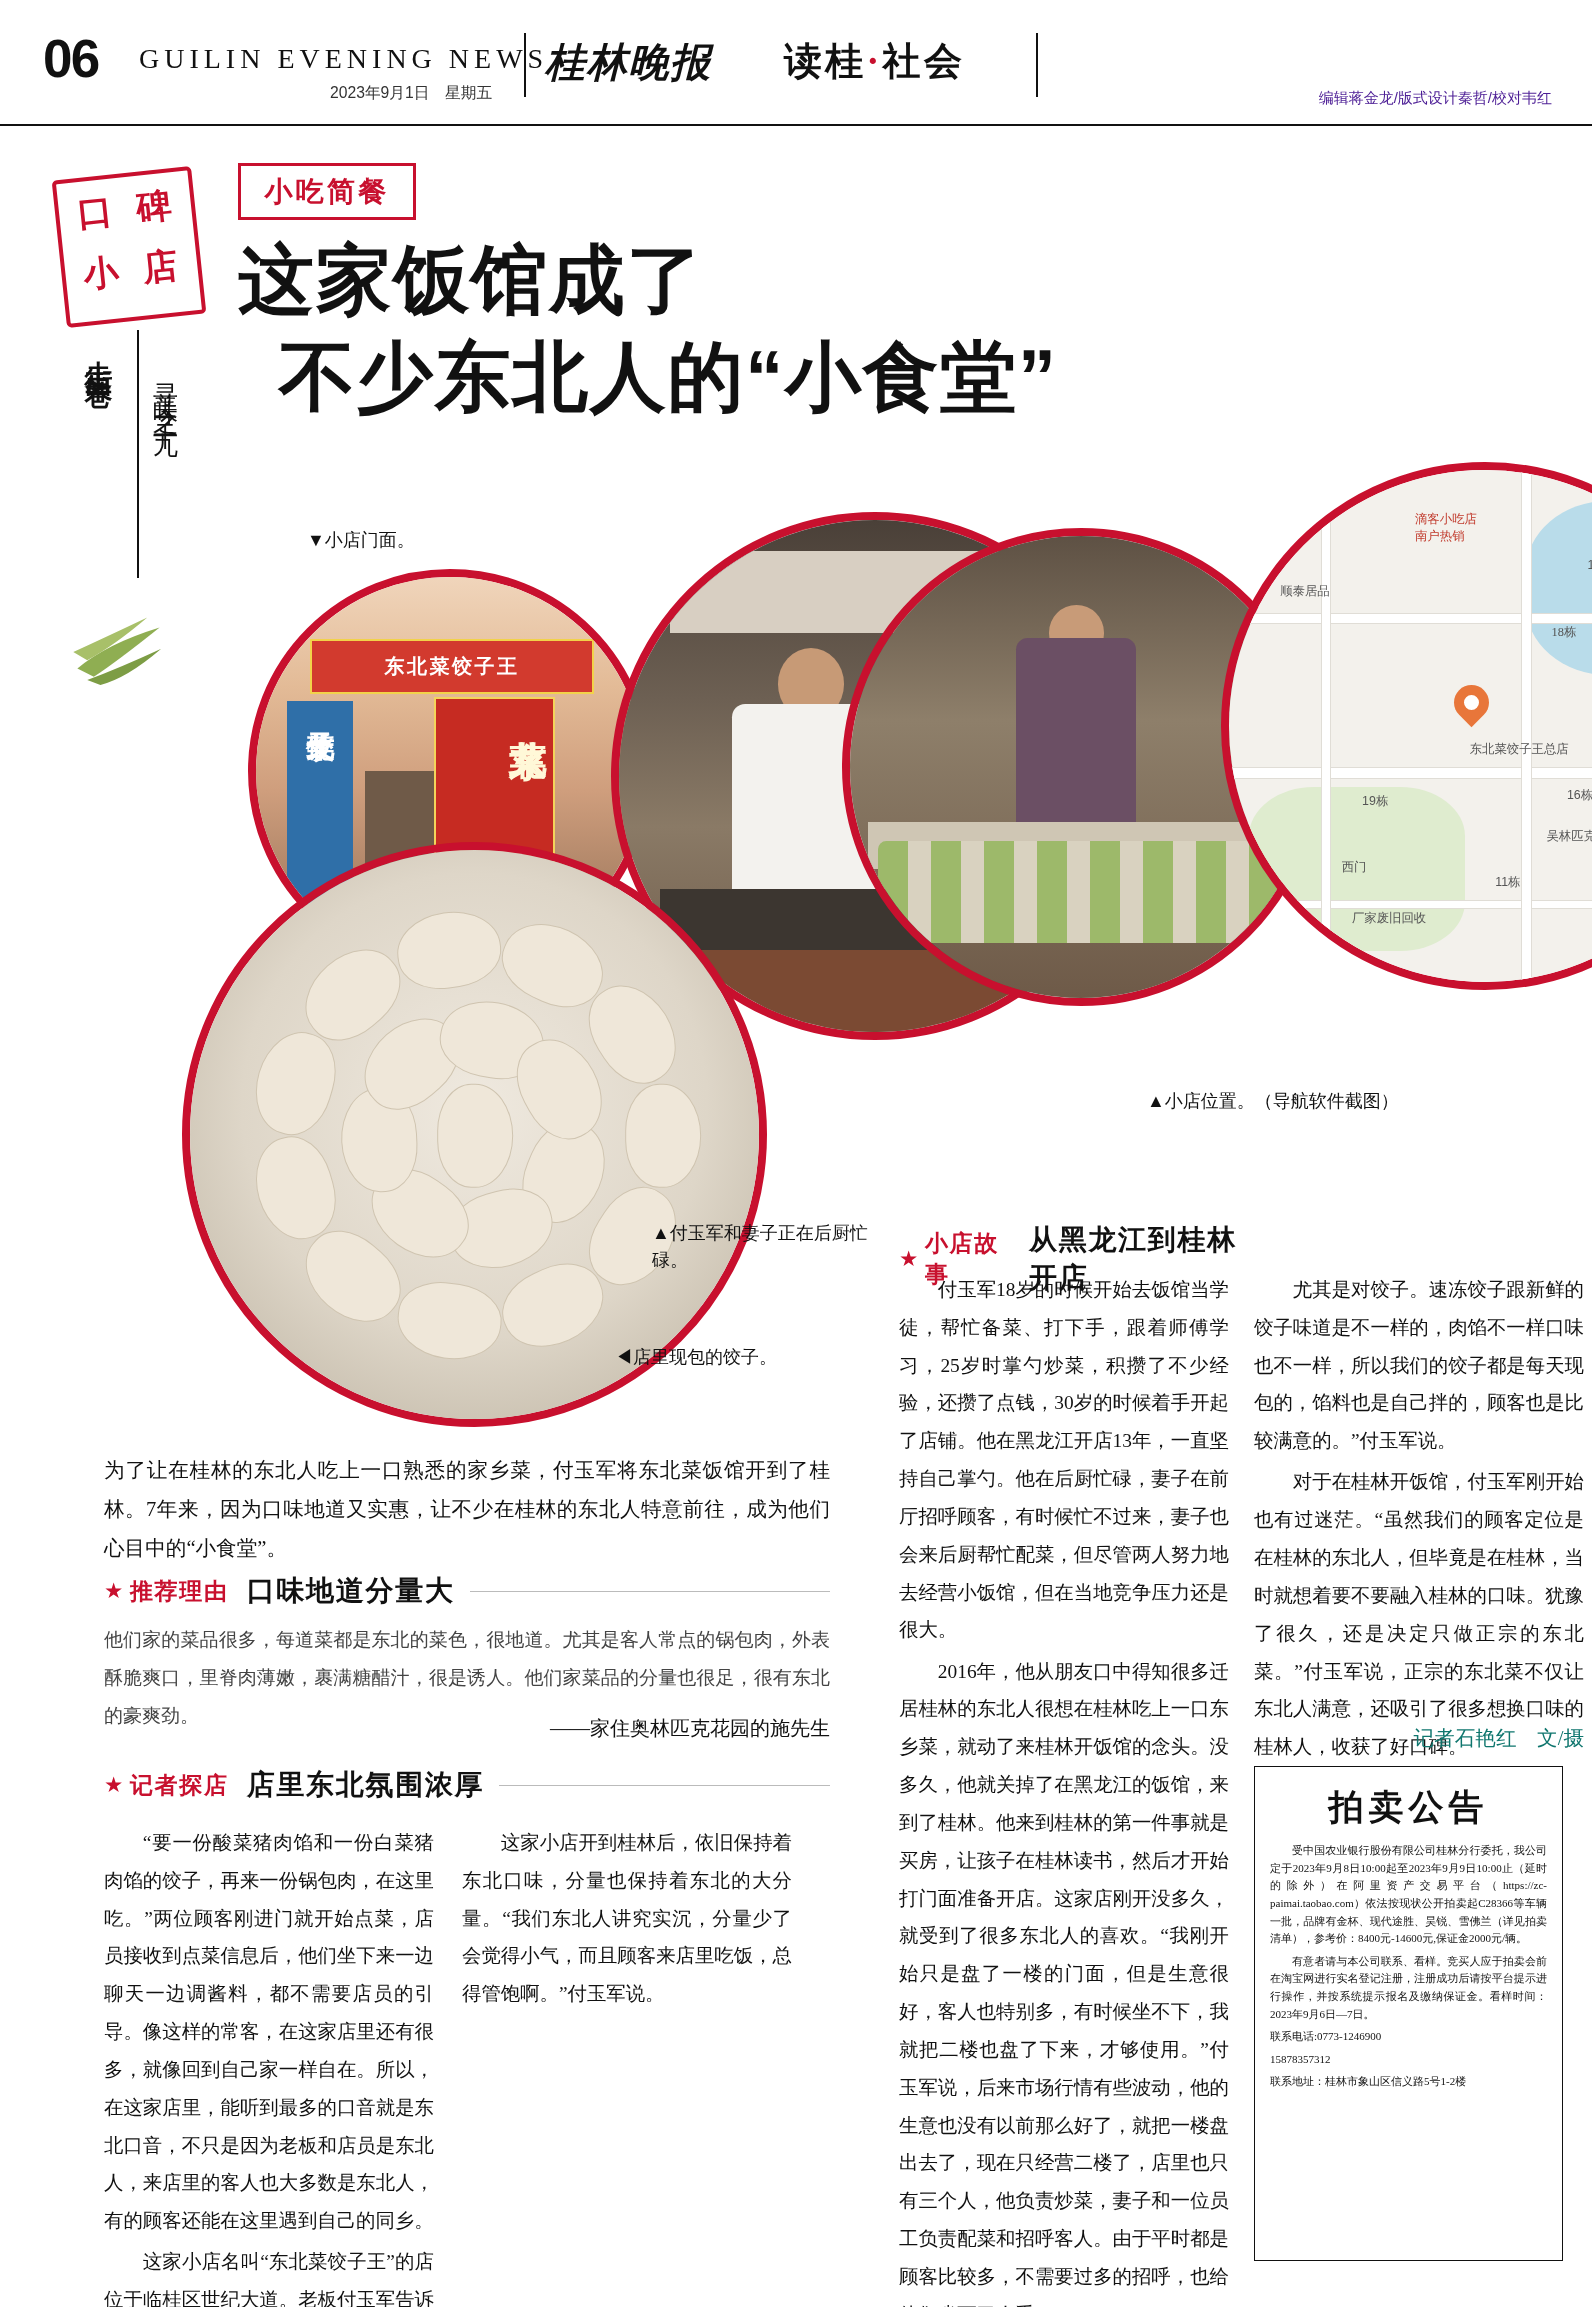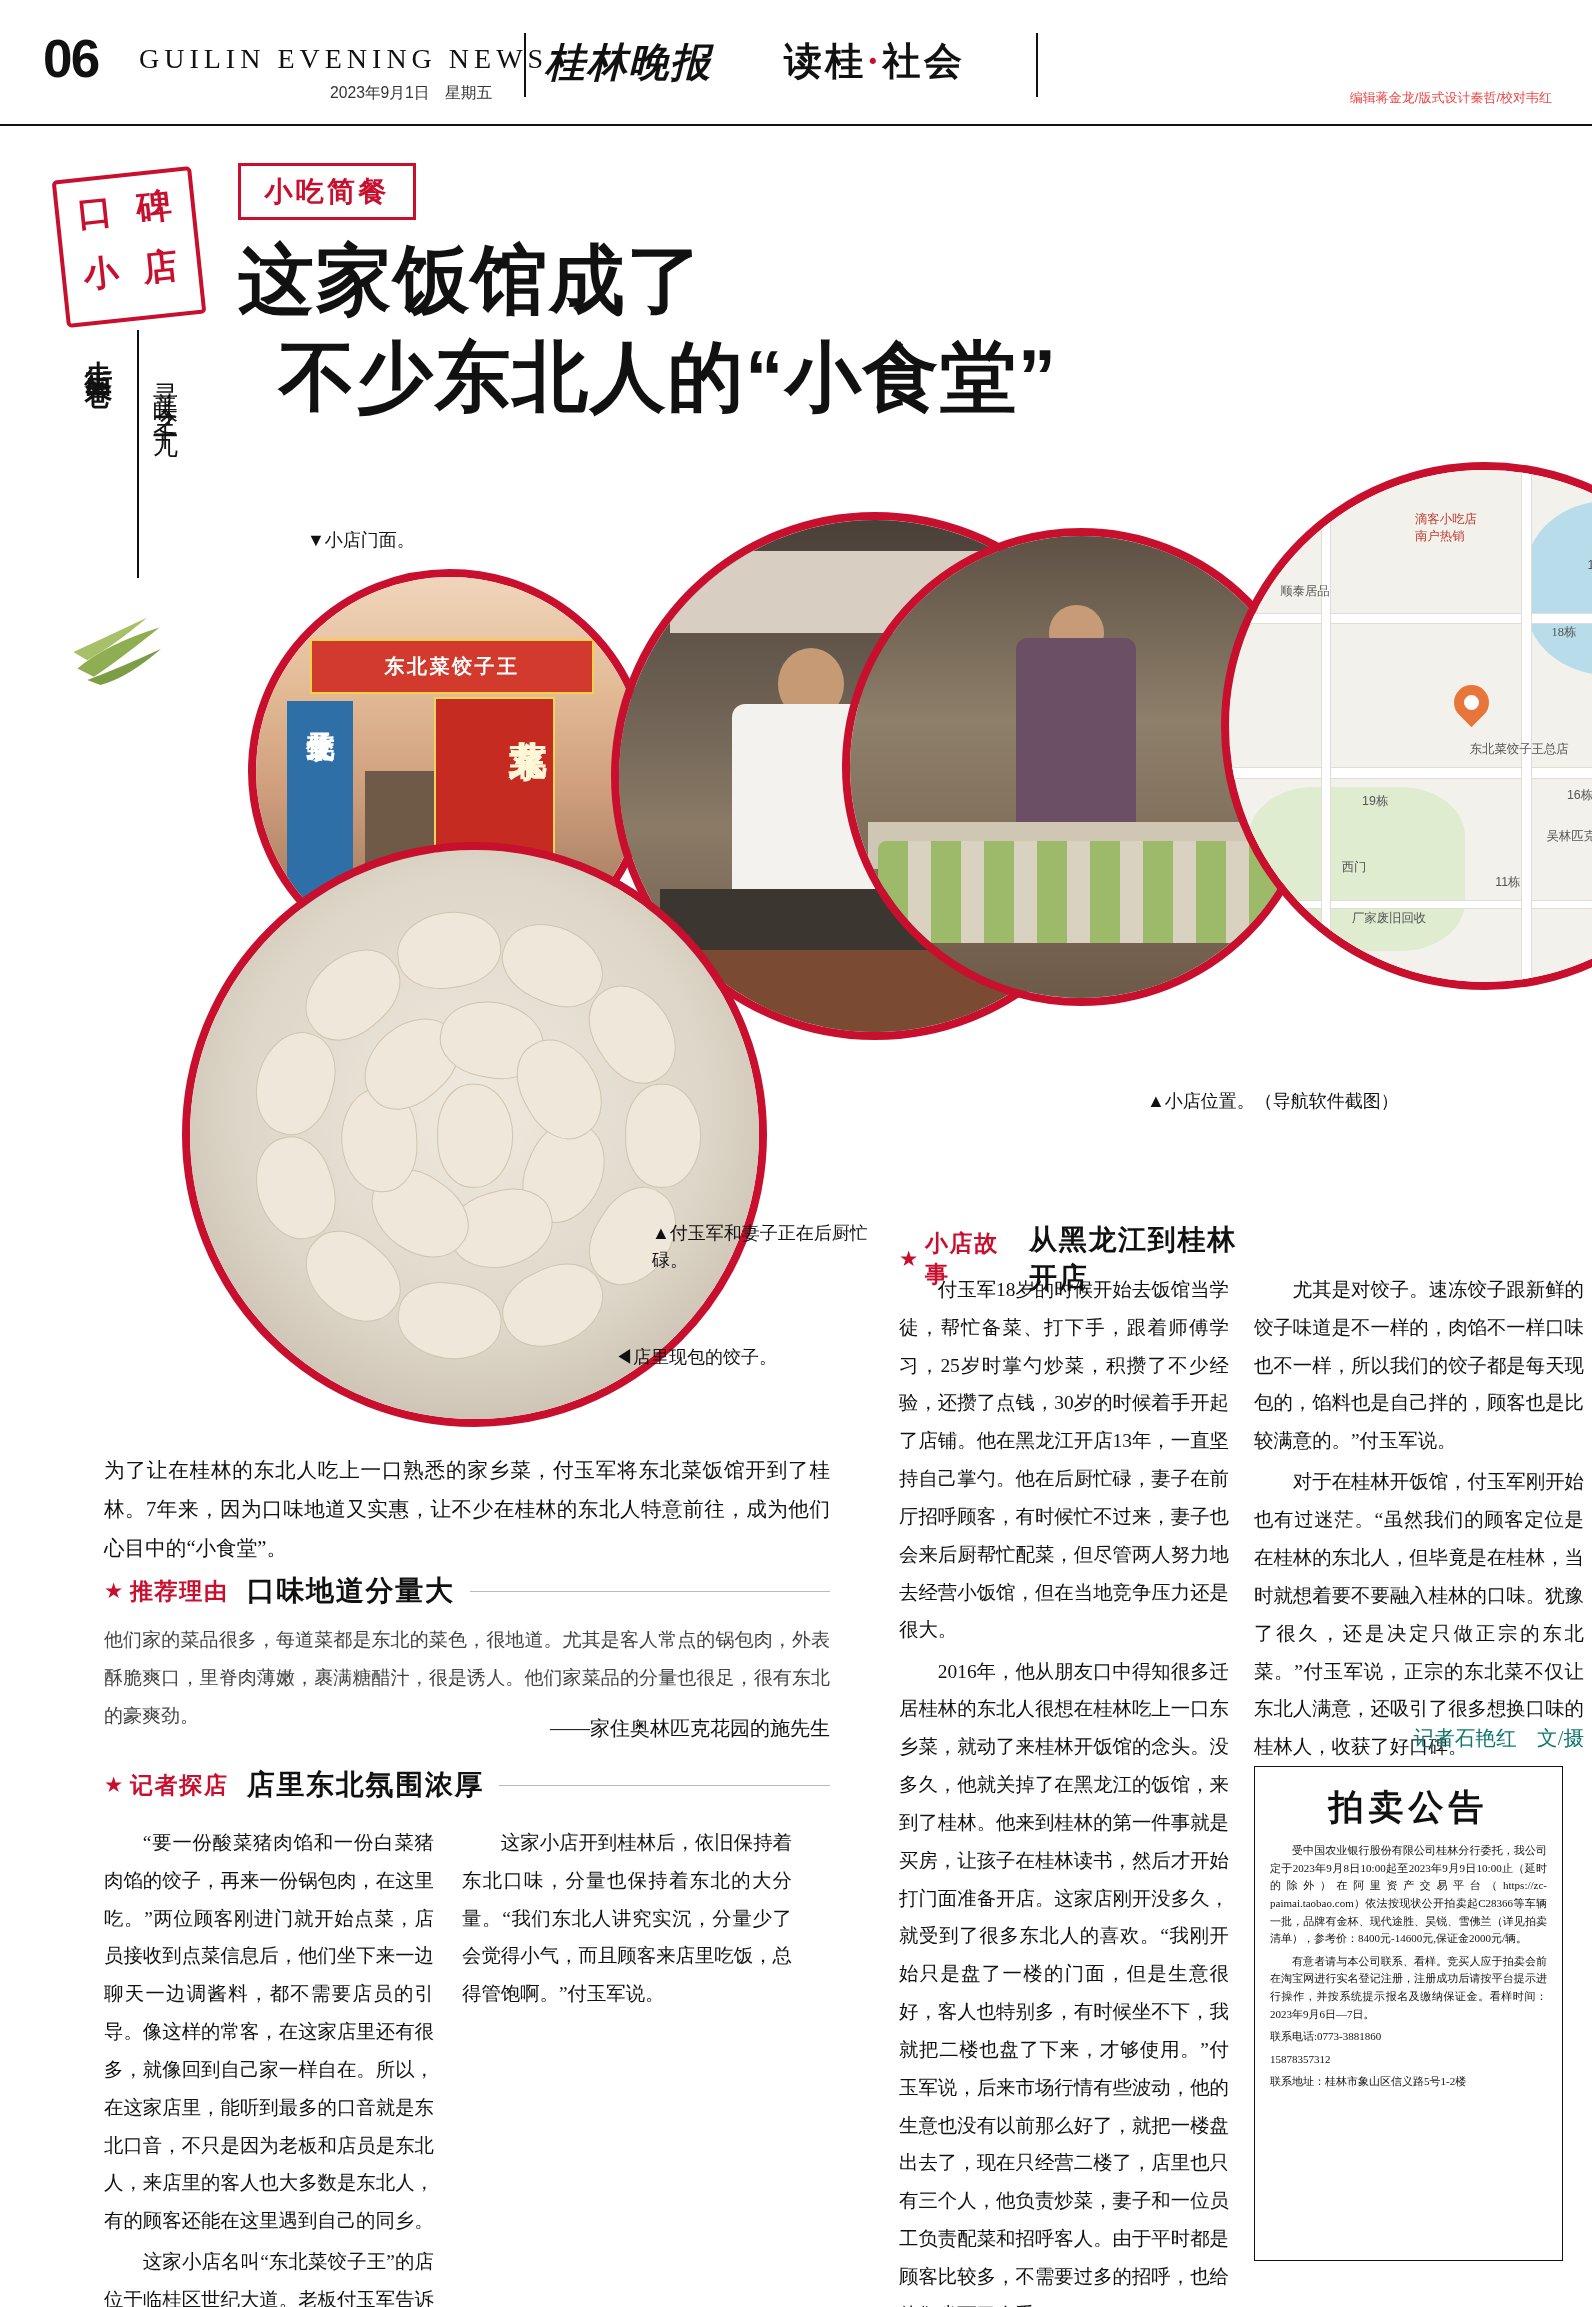--- a/index.html
+++ b/index.html
@@ -47,21 +47,21 @@
     font-family:"Liberation Serif",serif;
     font-weight:bold;font-size:38px;letter-spacing:3.3px;color:#111;
   }
   .mh-sec .red{color:#c8102e;}
   .mh-sep2{
     position:absolute;left:1036px;top:33px;width:1.7px;height:64px;background:#111;
   }
   .mh-credit{
     position:absolute;right:40px;top:89px;
     font-family:"Liberation Sans",sans-serif;
-    font-size:13px;color:#ef4444;
+    font-size:15px;color:#4c1d95;
   }
 
   
   .stamp{
     position:absolute;left:59px;top:173px;width:132px;height:140px;
     border:4.1px solid #c8102e;border-radius:5px;
     transform:rotate(-6deg);
     color:#c8102e;
     font-family:"Liberation Serif",serif;
     font-weight:bold;
@@ -399,20 +399,20 @@
       <p>对于在桂林开饭馆，付玉军刚开始也有过迷茫。“虽然我们的顾客定位是在桂林的东北人，但毕竟是在桂林，当时就想着要不要融入桂林的口味。犹豫了很久，还是决定只做正宗的东北菜。”付玉军说，正宗的东北菜不仅让东北人满意，还吸引了很多想换口味的桂林人，收获了好口碑。</p>
     </div>
 
   <div class="byline">记者石艳红　文/摄</div>
 
   <div class="notice">
     <h3>拍卖公告</h3>
     <div id="notice-body">
         <p>受中国农业银行股份有限公司桂林分行委托，我公司定于2023年9月8日10:00起至2023年9月9日10:00止（延时的除外）在阿里资产交易平台（https://zc-paimai.taobao.com）依法按现状公开拍卖起C28366等车辆一批，品牌有金杯、现代途胜、昊锐、雪佛兰（详见拍卖清单），参考价：8400元-14600元,保证金2000元/辆。</p>
         <p>有意者请与本公司联系、看样。竞买人应于拍卖会前在淘宝网进行实名登记注册，注册成功后请按平台提示进行操作，并按系统提示报名及缴纳保证金。看样时间：2023年9月6日—7日。</p>
-        <p class="noind">联系电话:0773-3881860</p>
+        <p class="noind">联系电话:0773-1246900</p>
         <p class="noind">15878357312</p>
         <p class="noind">联系地址：桂林市象山区信义路5号1-2楼</p>
       </div>
   </div>
 
 </div>
 
 
 </body></html>

